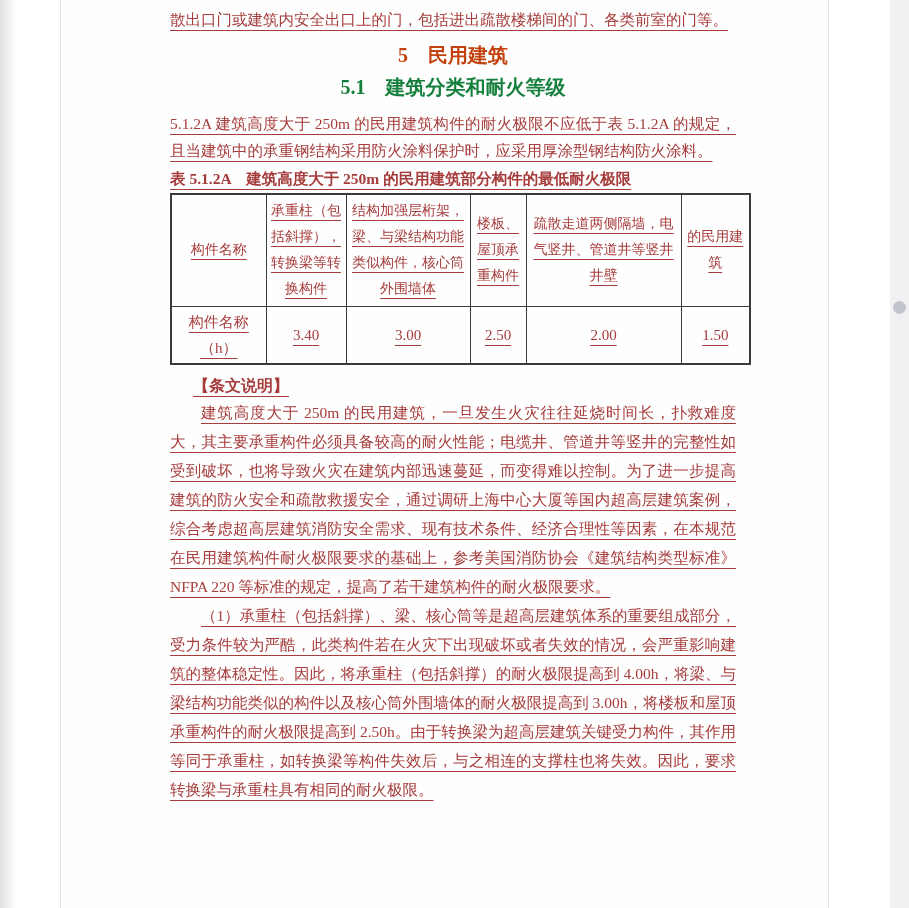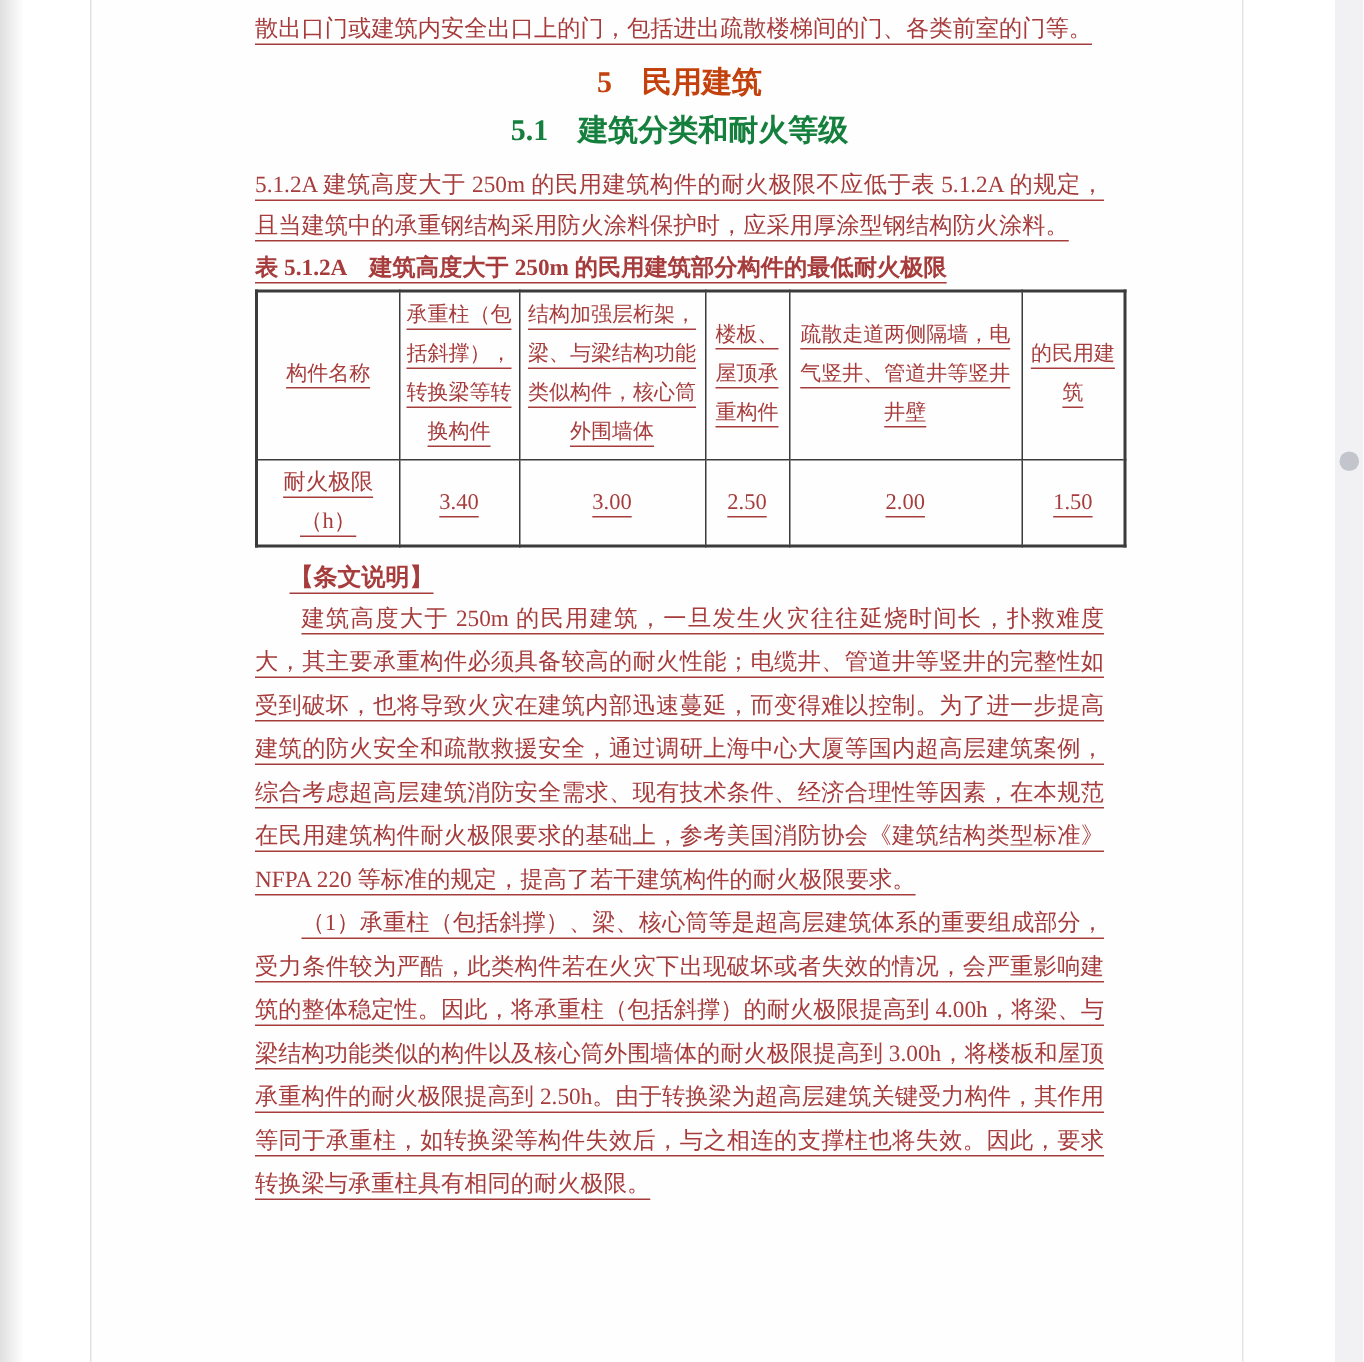--- a/index.html
+++ b/index.html
@@ -116,21 +116,21 @@
       <tbody>
           <tr class="hdr-row">
         <td class="u">构件名称</td>
         <td class="u">承重柱（包括斜撑），转换梁等转换构件</td>
         <td class="u">结构加强层桁架，梁、与梁结构功能类似构件，核心筒外围墙体</td>
         <td class="u">楼板、屋顶承重构件</td>
         <td class="u">疏散走道两侧隔墙，电气竖井、管道井等竖井井壁</td>
         <td class="u">的民用建筑</td>
       </tr>
       <tr class="val-row">
-        <td class="u">耐火极限（h）</td>
+        <td class="u">构件名称（h）</td>
         <td class="u">3.40</td>
         <td class="u">3.00</td>
         <td class="u">2.50</td>
         <td class="u">2.00</td>
         <td class="u">1.50</td>
       </tr>
     </tbody>
       </table>
 
     <p class="commentary-label red u">【条文说明】</p>

